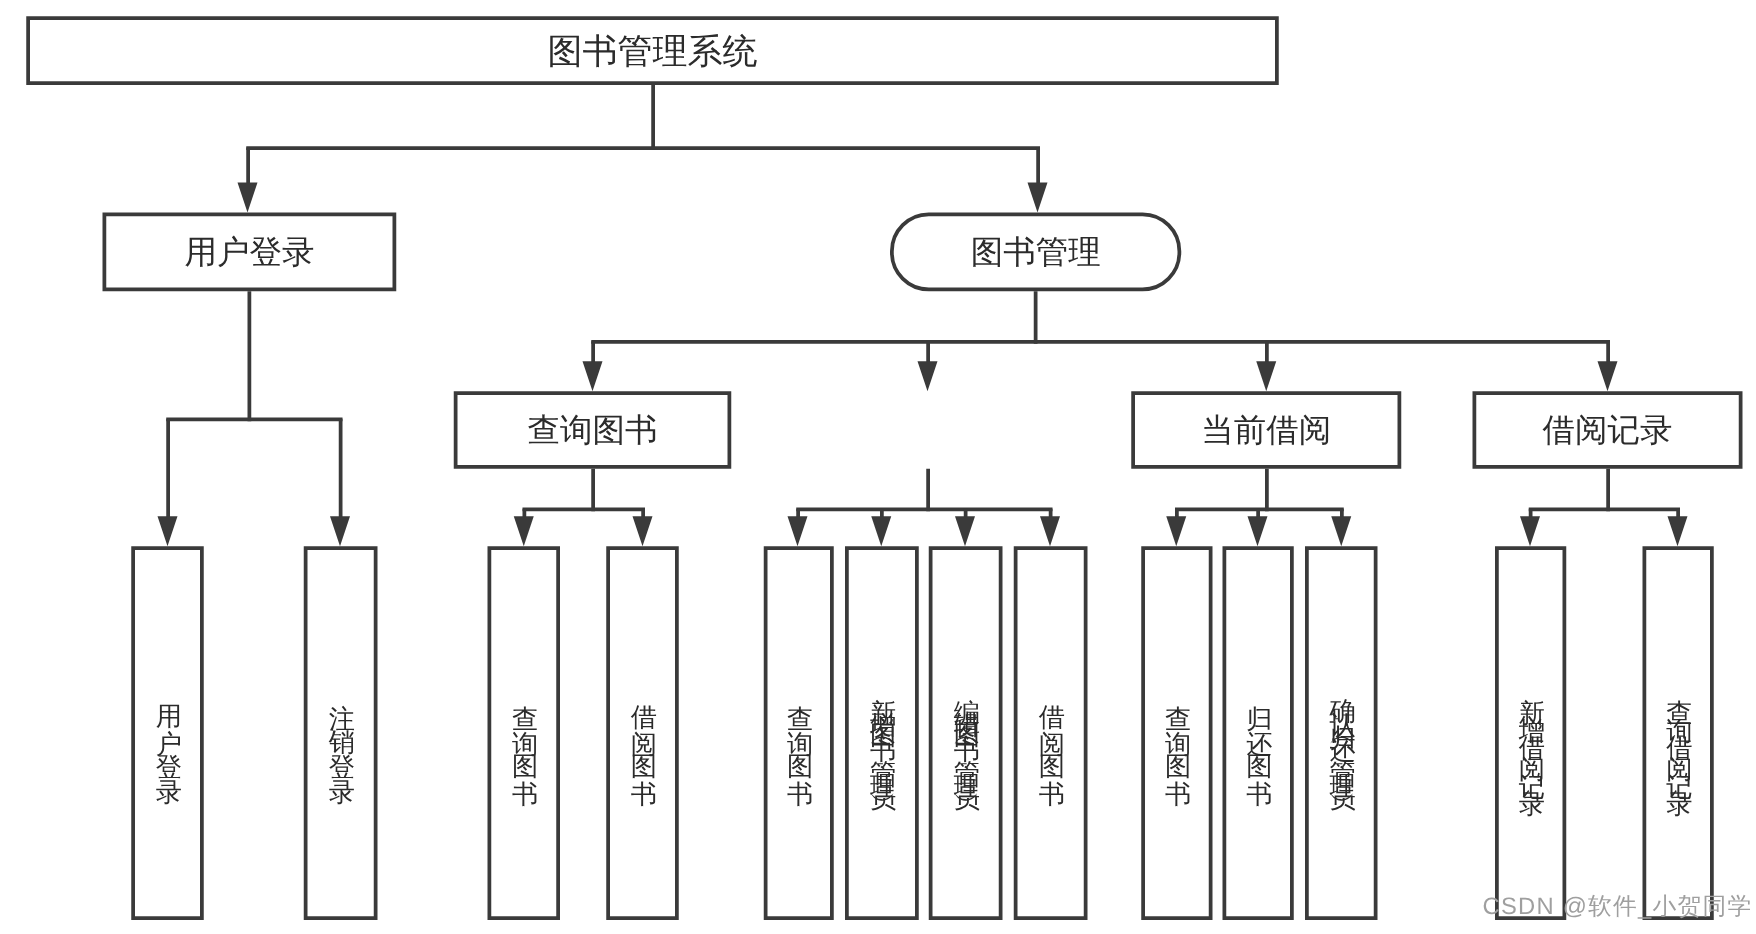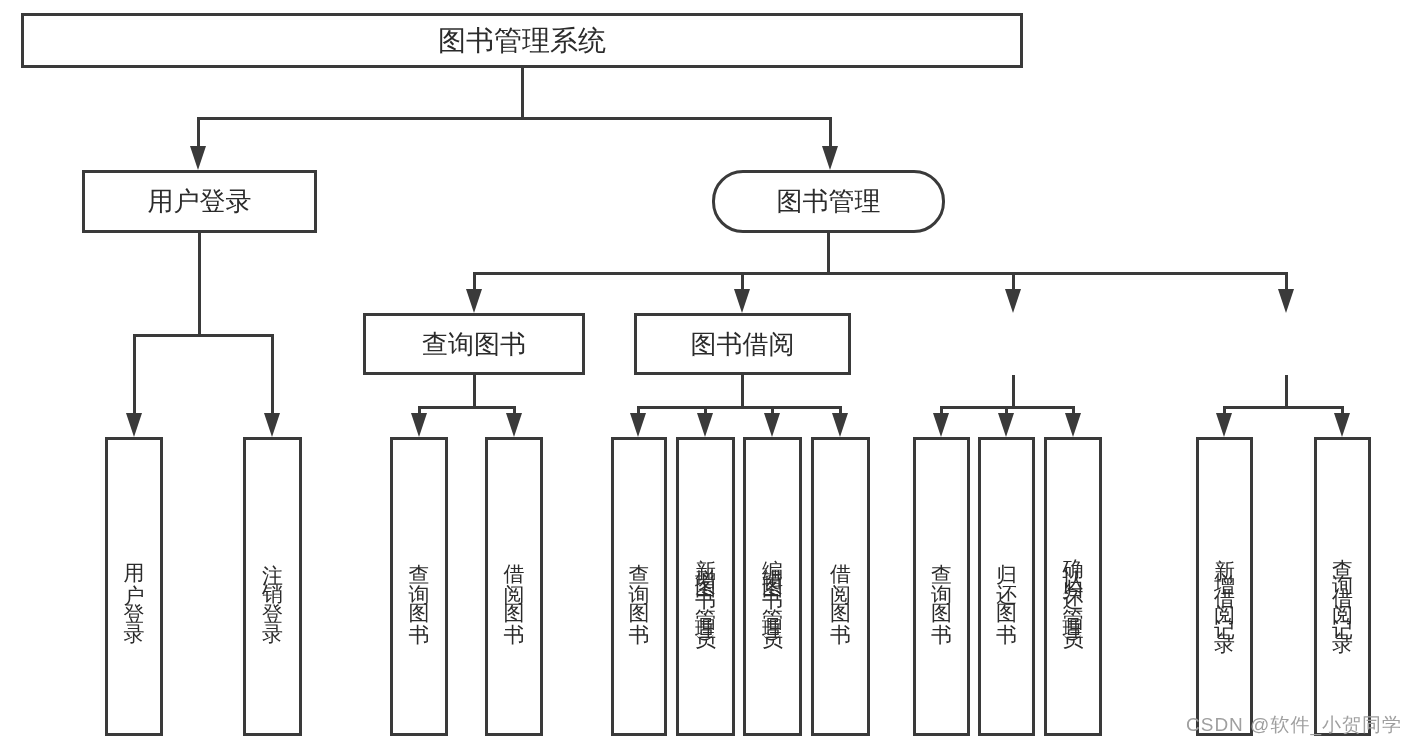--- a/index.html
+++ b/index.html
@@ -69,22 +69,25 @@
   <div class="node lvl" style="left:82px; top:170px; width:235px; height:63px;">
     <span>用户登录</span>
   </div>
   <div class="node lvl" style="left:712px; top:170px; width:233px; height:63px;border-radius:31px;">
     <span>图书管理</span>
   </div>
 
   <div class="node lvl" style="left:363px; top:313px; width:222px; height:62px;">
     <span>查询图书</span>
   </div>
-  <div class="node lvl" style="left:634px; top:313px; width:217px; height:62px;">
-    <span>图书借阅</span>
+  <div class="node lvl" style="left:905px; top:313px; width:216px; height:62px;">
+    <span>当前借阅</span>
+  </div>
+  <div class="node lvl" style="left:1178px; top:313px; width:216px; height:62px;">
+    <span>借阅记录</span>
   </div>
 
   <div class="node leaf" style="left:105px; top:437px; width:58px; height:299px;">
     <span class="vtext sp4">用户登录</span>
   </div>
   <div class="node leaf" style="left:243px; top:437px; width:59px; height:299px;">
     <span class="vtext sp4">注销登录</span>
   </div>
 
   <div class="node leaf" style="left:390px; top:437px; width:58px; height:299px;">

